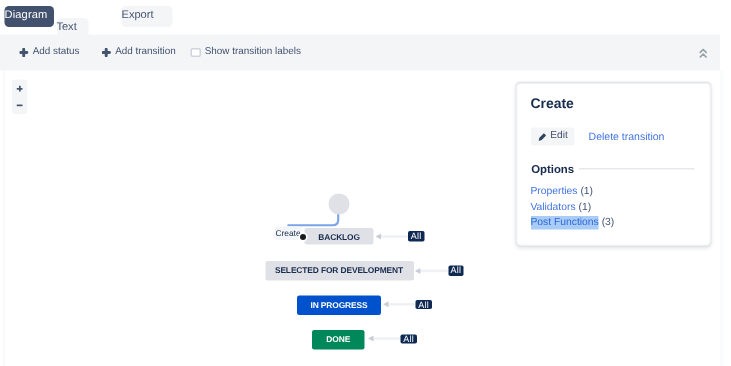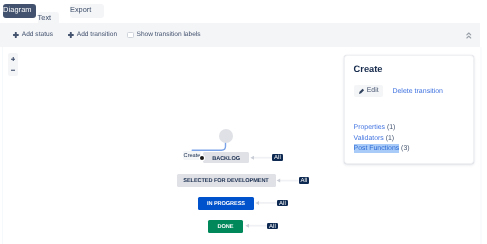--- a/index.html
+++ b/index.html
@@ -83,21 +83,21 @@
 
 <div class="page">
 
   <div class="tabbar">
     <div class="btn btn-primary" style="left:3px;top:4px;width:33px;">
       <span>Diagram</span>
     </div>
     <div class="btn btn-subtle" style="left:37.6px;top:12px;width:21px;">
       <span>Text</span>
     </div>
-    <div class="btn btn-subtle" style="left:70px;top:4px;width:33.5px;gap:40px;">
+    <div class="btn btn-subtle" style="left:81px;top:4px;width:33.5px;gap:40px;">
       <span>Export</span>
       <svg class="chev" width="5" height="5" viewBox="0 0 10 10">
         <path d="M1.2 3.4 L5 7.2 L8.8 3.4" fill="none" stroke="#42526e" stroke-width="1.5" stroke-linecap="round" stroke-linejoin="round"></path>
       </svg>
     </div>
   </div>
 
   <div class="toolbar">
     <div class="tool" style="left:13px;top:7px;">
       <svg class="plus" width="5.6" height="6" viewBox="0 0 10 10">
@@ -201,20 +201,24 @@
     <div class="card-title">Create</div>
 
     <div class="edit-btn">
       <svg class="pencil" width="5.4" height="6" viewBox="0 0 12 13">
         <path d="M0.0 13.0 L1.3 8.4 L8.0 1.7 L11.3 5.0 L4.6 11.7 Z" fill="#31425e"></path>
       </svg>
       <span>Edit</span>
     </div>
     <a class="del-link">Delete transition</a>
 
+    <div class="opt-head">
+      <span>Options</span>
+      <span class="opt-rule"></span>
+    </div>
 
     <div class="opt-row" style="top:67px">
       <a class="opt-link">Properties</a>
       <span class="opt-count">(1)</span>
     </div>
     <div class="opt-row" style="top:78px">
       <a class="opt-link">Validators</a>
       <span class="opt-count">(1)</span>
     </div>
     <div class="opt-row" style="top:88.2px">

